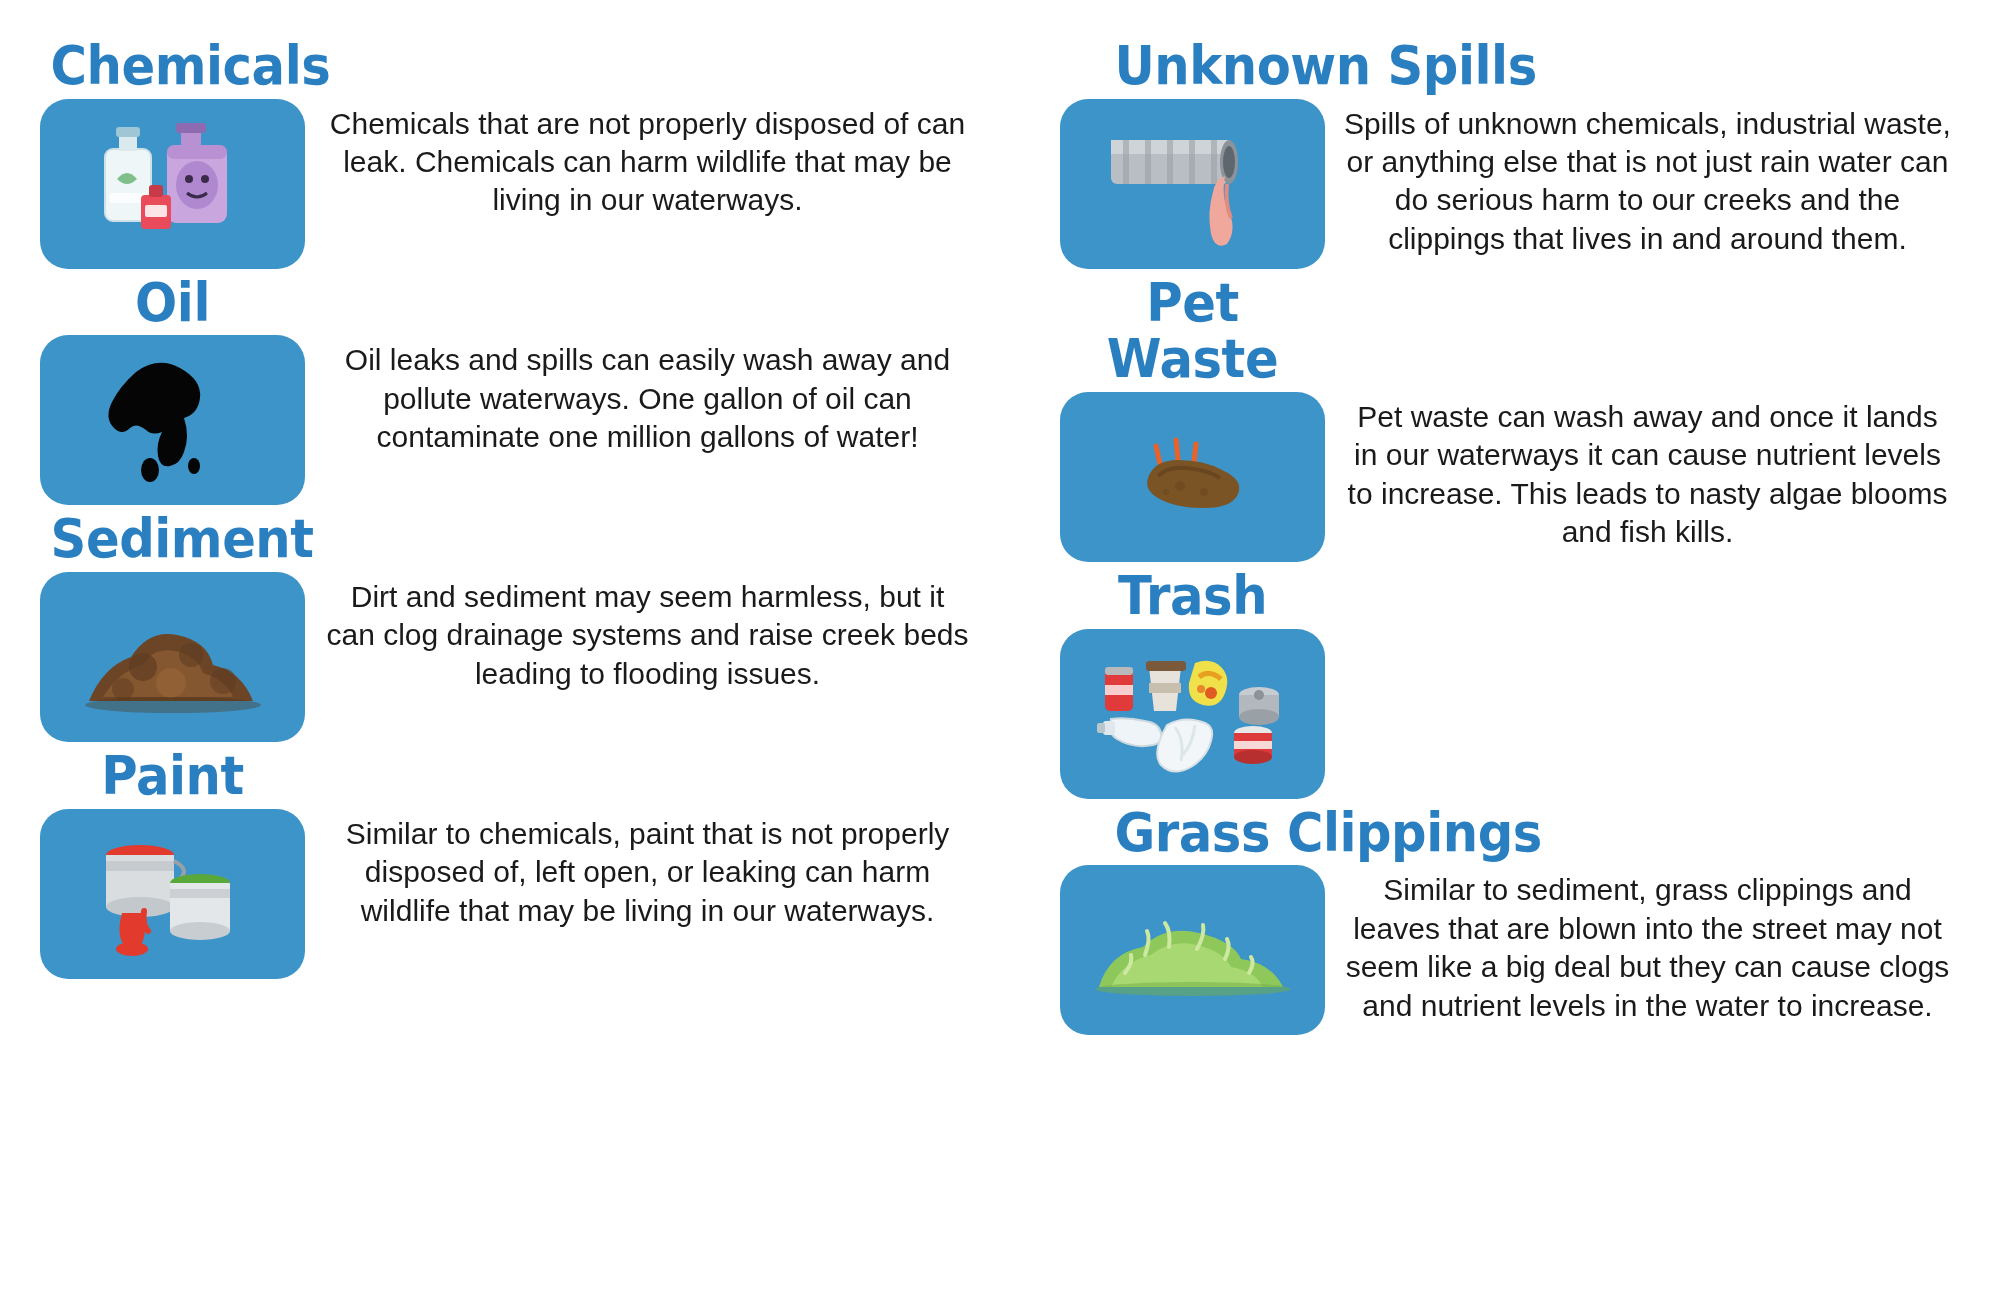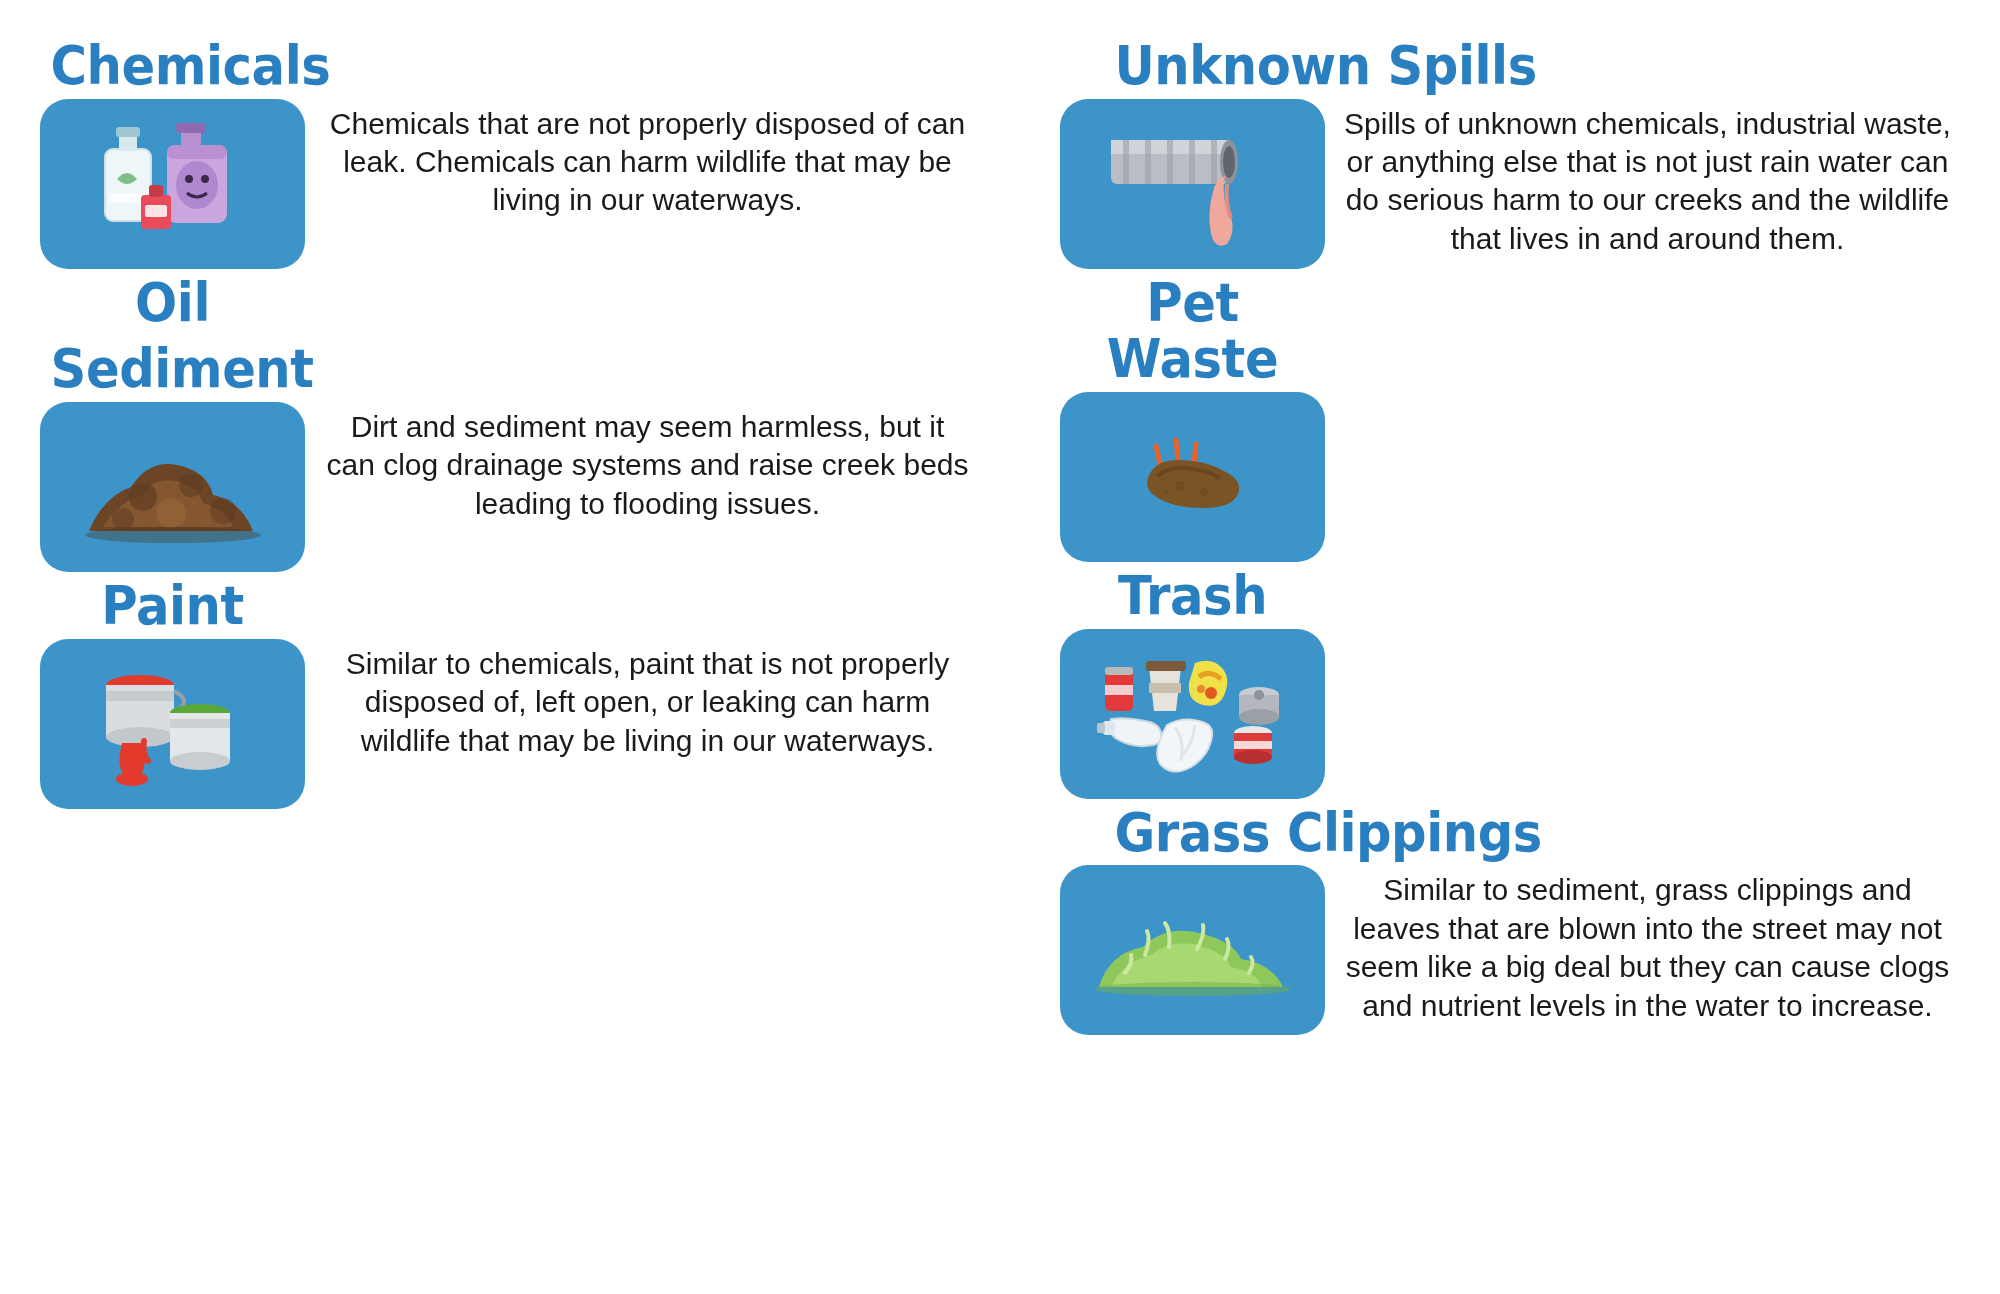--- a/index.html
+++ b/index.html
@@ -106,20 +106,32 @@
               <rect x="62" y="86" width="22" height="12" rx="2" fill="#ffffff" opacity="0.85"></rect>
             </svg>
           </span>
         </div>
         <div class="entry-text">Chemicals that are not properly disposed of can leak. Chemicals can harm wildlife that may be living in our waterways.</div>
       </div>
     </div>
 
     <div class="entry">
       <div class="entry-title t-left">Oil</div>
+      <div class="entry-body">
+        <div class="icon-box">
+          <span>
+            <svg width="170" height="140" viewBox="0 0 170 140">
+              <path d="M48 22 q22 -16 44 -4 q22 12 20 30 q-2 16 -16 20 q6 18 0 34 q-4 12 -14 14 q-10 2 -12 -10 q-2 -12 4 -24 q-10 4 -16 -2 q-10 -8 -16 -2 q-8 8 -16 0 q-10 -10 -2 -26 q8 -16 24 -30z" fill="#050505"></path>
+              <ellipse cx="62" cy="120" rx="9" ry="12" fill="#050505"></ellipse>
+              <ellipse cx="106" cy="116" rx="6" ry="8" fill="#050505"></ellipse>
+            </svg>
+          </span>
+        </div>
+        <div class="entry-text">Oil leaks and spills can easily wash away and pollute waterways. One gallon of oil can contaminate one million gallons of water!</div>
+      </div>
     </div>
 
     <div class="entry">
       <div class="entry-title t-left">Sediment</div>
       <div class="entry-body">
         <div class="icon-box">
           <span>
             <svg width="200" height="120" viewBox="0 0 200 120">
               <path d="M16 104 q14 -34 42 -44 q18 -28 46 -22 q30 6 36 30 q28 6 40 36 z" fill="#6b4526"></path>
               <path d="M30 100 q16 -26 40 -32 q10 -18 32 -14 q22 4 28 22 q22 6 30 24 z" fill="#845730"></path>
@@ -178,39 +190,40 @@
               <rect x="74" y="26" width="6" height="44" fill="#9aa0a6" opacity="0.6"></rect>
               <rect x="96" y="26" width="6" height="44" fill="#9aa0a6" opacity="0.6"></rect>
               <rect x="118" y="26" width="6" height="44" fill="#9aa0a6" opacity="0.6"></rect>
               <ellipse cx="136" cy="48" rx="9" ry="22" fill="#8d9399"></ellipse>
               <ellipse cx="136" cy="48" rx="6" ry="16" fill="#5f676e"></ellipse>
               <path d="M132 62 q-4 22 4 36 q8 18 -2 32 q-12 6 -16 -10 q-4 -22 2 -42 q2 -12 12 -16z" fill="#f0a89c"></path>
               <path d="M134 70 q-2 20 4 34" stroke="#e08d80" stroke-width="4" fill="none"></path>
             </svg>
           </span>
         </div>
-        <div class="entry-text">Spills of unknown chemicals, industrial waste, or anything else that is not just rain water can do serious harm to our creeks and the wildlife that lives in and around them.</div>
+        <div class="entry-text">Spills of unknown chemicals, industrial waste, or anything else that is not just rain water can do serious harm to our creeks and the clippings that lives in and around them.</div>
       </div>
     </div>
 
     <div class="entry">
       <div class="entry-title t-left">Pet Waste</div>
       <div class="entry-body">
         <div class="icon-box">
           <span>
             <svg width="150" height="110" viewBox="0 0 150 110">
               <path d="M38 24 l4 18 M58 18 l2 20 M78 22 l-2 18" stroke="#e8622a" stroke-width="5" stroke-linecap="round"></path>
               <path d="M30 56 q6 -18 30 -18 q26 0 44 10 q22 10 16 24 q-6 14 -34 14 q-30 0 -46 -10 q-14 -8 -10 -20z" fill="#7b5425"></path>
               <path d="M40 54 q10 -10 28 -8 q22 2 34 10" stroke="#6a4620" stroke-width="4" fill="none"></path>
               <circle cx="62" cy="64" r="5" fill="#6a4620" opacity="0.6"></circle>
               <circle cx="86" cy="70" r="4" fill="#6a4620" opacity="0.6"></circle>
               <circle cx="48" cy="70" r="3" fill="#6a4620" opacity="0.5"></circle>
             </svg>
           </span>
         </div>
+        <div class="entry-text">Pet waste can wash away and once it lands in our waterways it can cause nutrient levels to increase. This leads to nasty algae blooms and fish kills.</div>
       </div>
     </div>
 
     <div class="entry">
       <div class="entry-title t-left">Trash</div>
       <div class="entry-body">
         <div class="icon-box">
           <span>
             <svg width="220" height="145" viewBox="0 0 220 145">
 

